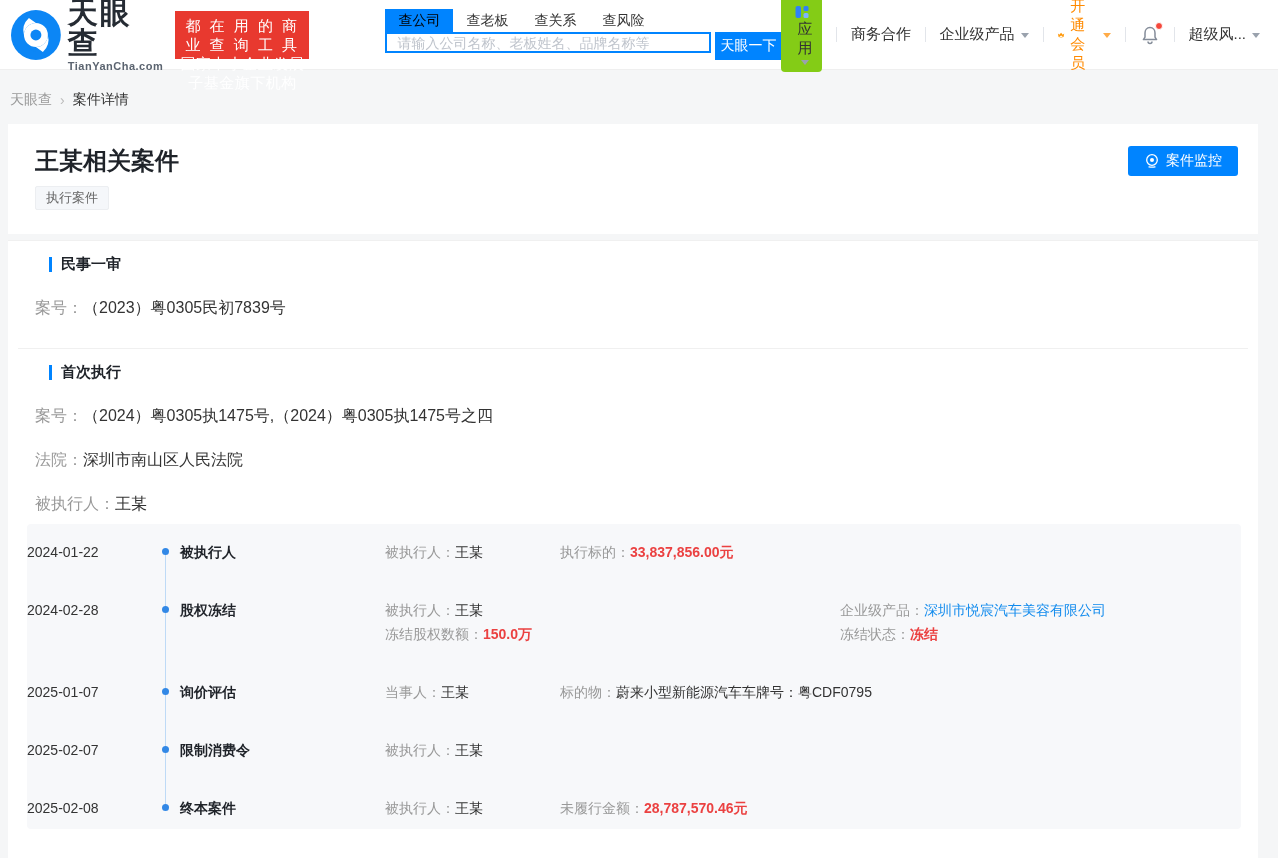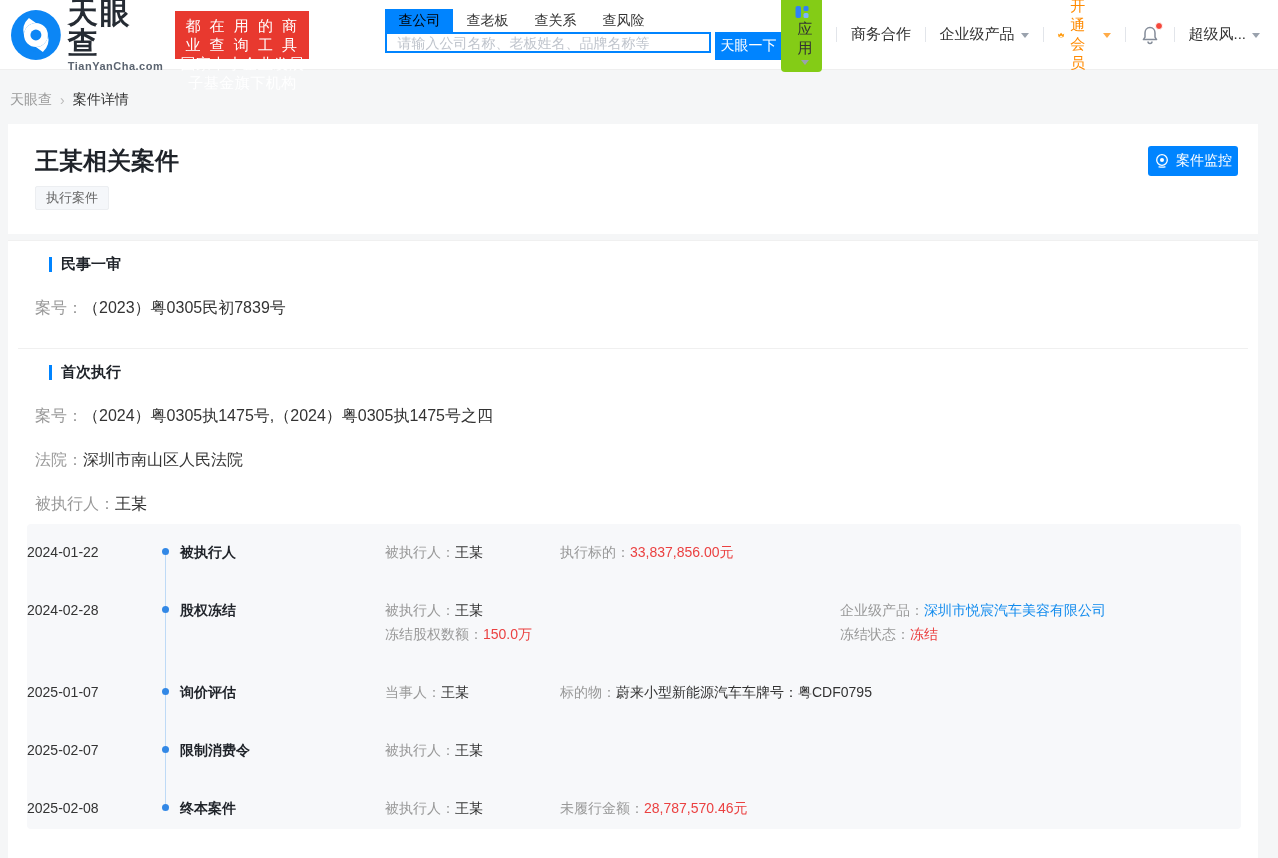--- a/index.html
+++ b/index.html
@@ -50,21 +50,21 @@
   .bc-sep { color:#bbb; margin:0 8px; }
   .bc-cur { color:#333; }
 
   
   .card { width:1250px; margin-left:8px; background:#fff; }
   .card-title-block { padding:22px 20px 24px 27px; position:relative; }
   .page-title { font-size:24px; font-weight:bold; color:#1f2329; line-height:30px; }
   .tag { display:inline-block; margin-top:10px; background:#f5f7fa; border:1px solid #eceef1;
     color:#666; font-size:13px; line-height:22px; padding:0 10px; border-radius:2px; }
   .monitor-btn { position:absolute; right:20px; top:22px; background:#0084ff; color:#fff;
-    border:none; border-radius:3px; height:30px; padding:0 6px; font-size:14px;
+    border:none; border-radius:3px; height:30px; padding:0 16px; font-size:14px;
     display:flex; align-items:center; gap:6px; cursor:pointer; }
 
   .flow-card { margin-top:6px; min-height:618px; }
   .flow-title { font-size:16px; font-weight:bold; color:#1f2329; line-height:20px;
     padding:16px 27px 12px; }
   .divider-full { border-bottom:1px solid #f0f0f0; }
   .divider-inner { border-bottom:1px solid #f0f0f0; margin:30px 10px 0; }
 
   .stage { padding:0 27px; }
   .stage-head { display:flex; align-items:center; margin-top:13px;margin-left:14px; }
@@ -86,21 +86,21 @@
   .tl-dot-cell { width:21px; flex-shrink:0; display:flex; justify-content:center; padding-top:6px; }
   .tl-dot { width:7px; height:7px; border-radius:50%; background:#3288e6; }
   .tl-event { width:205px; flex-shrink:0; padding-left:4px; font-size:14px; font-weight:bold;
     color:#1f2329; line-height:20px; }
   .tl-lines { flex:1; padding-left:4px; }
   .tl-line { display:flex; line-height:20px; margin-bottom:4px; }
   .tl-line:last-child { margin-bottom:0; }
   .tl-cell { font-size:14px; margin-right:20px; }
   .tl-cell .lbl { color:#999; }
   .tl-cell .val { color:#333; }
-  .tl-cell .val.red { color:#eb4141; }
+  .tl-cell .val.red { color:#eb4141;font-weight:bold; }
   .tl-cell .val.link { color:#128bed; cursor:pointer; }
 </style>
 </head>
 <body>
 
 <div class="header">
   <div class="logo">
     <svg width="52" height="52" viewBox="0 0 52 52">
       <circle cx="26" cy="26" r="25" fill="#0c86f5"></circle>
       <circle cx="26" cy="26" r="12" fill="#fff"></circle>

